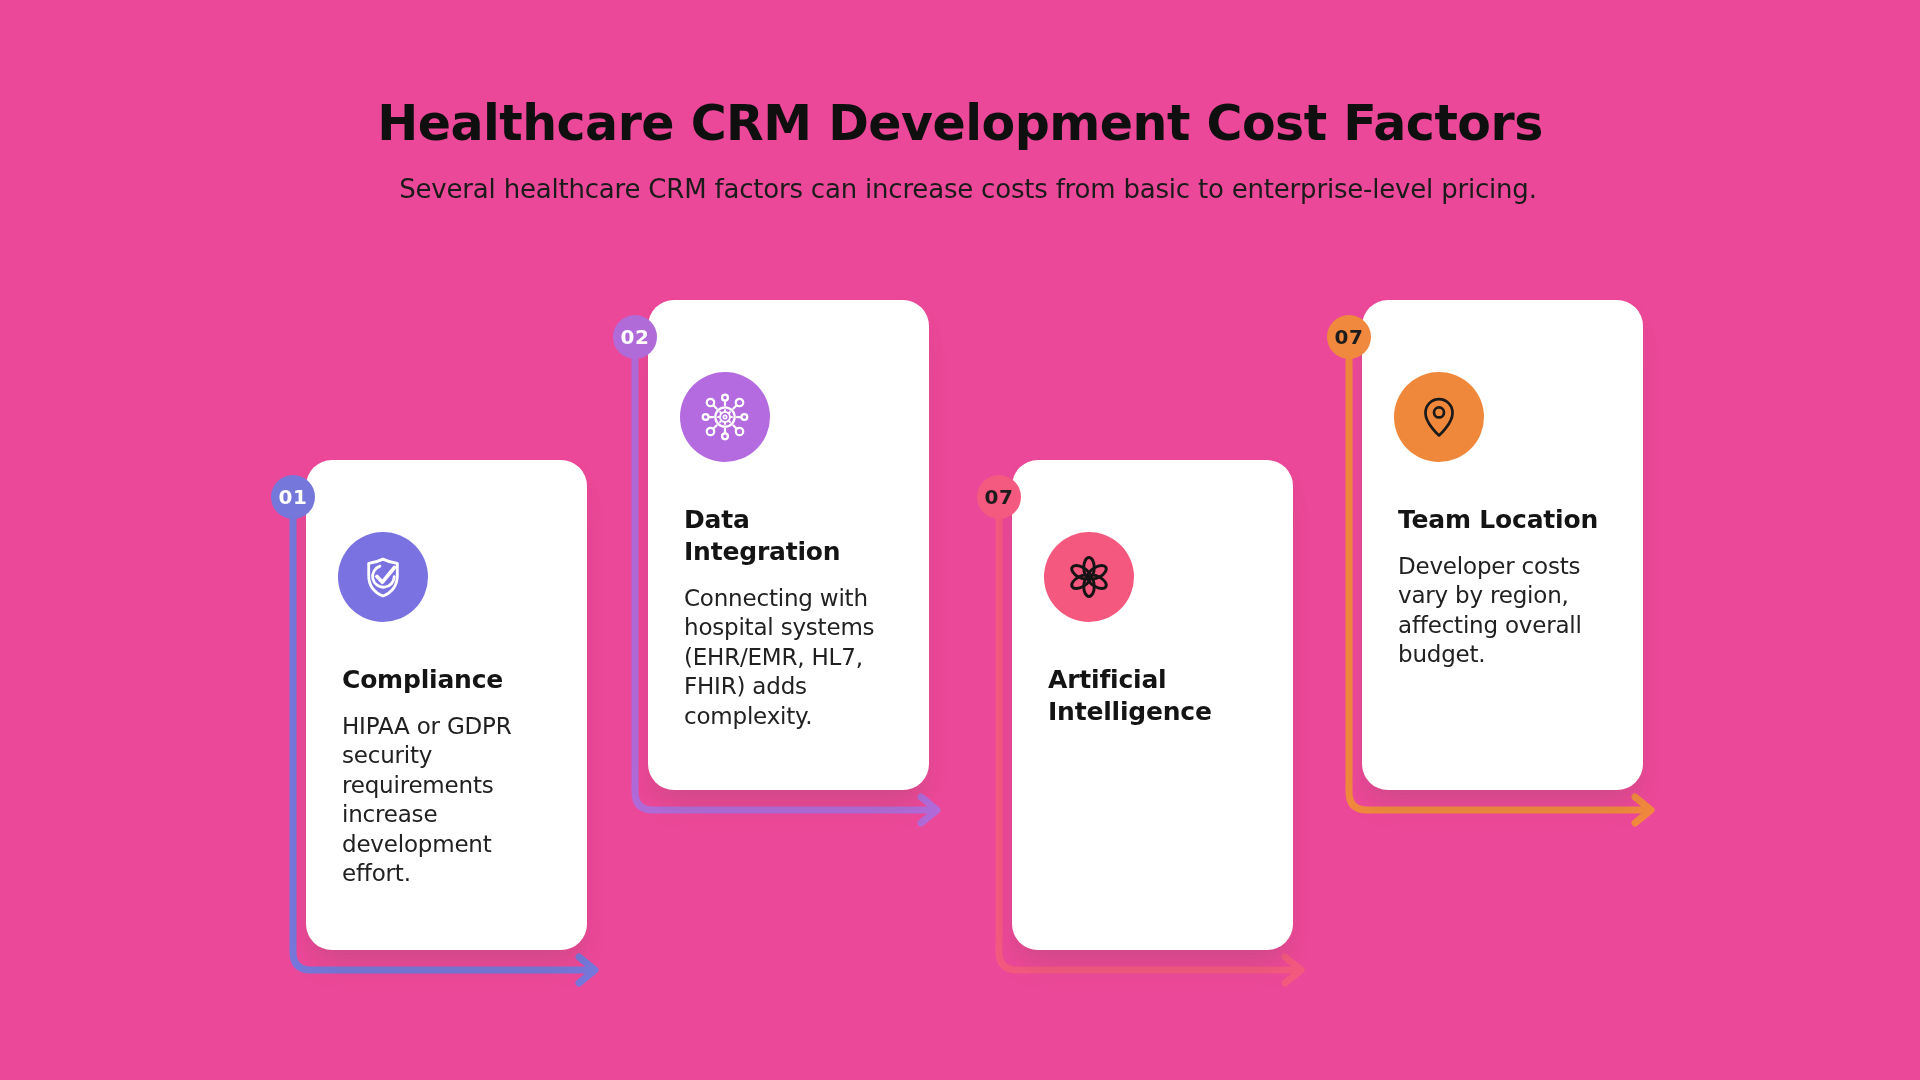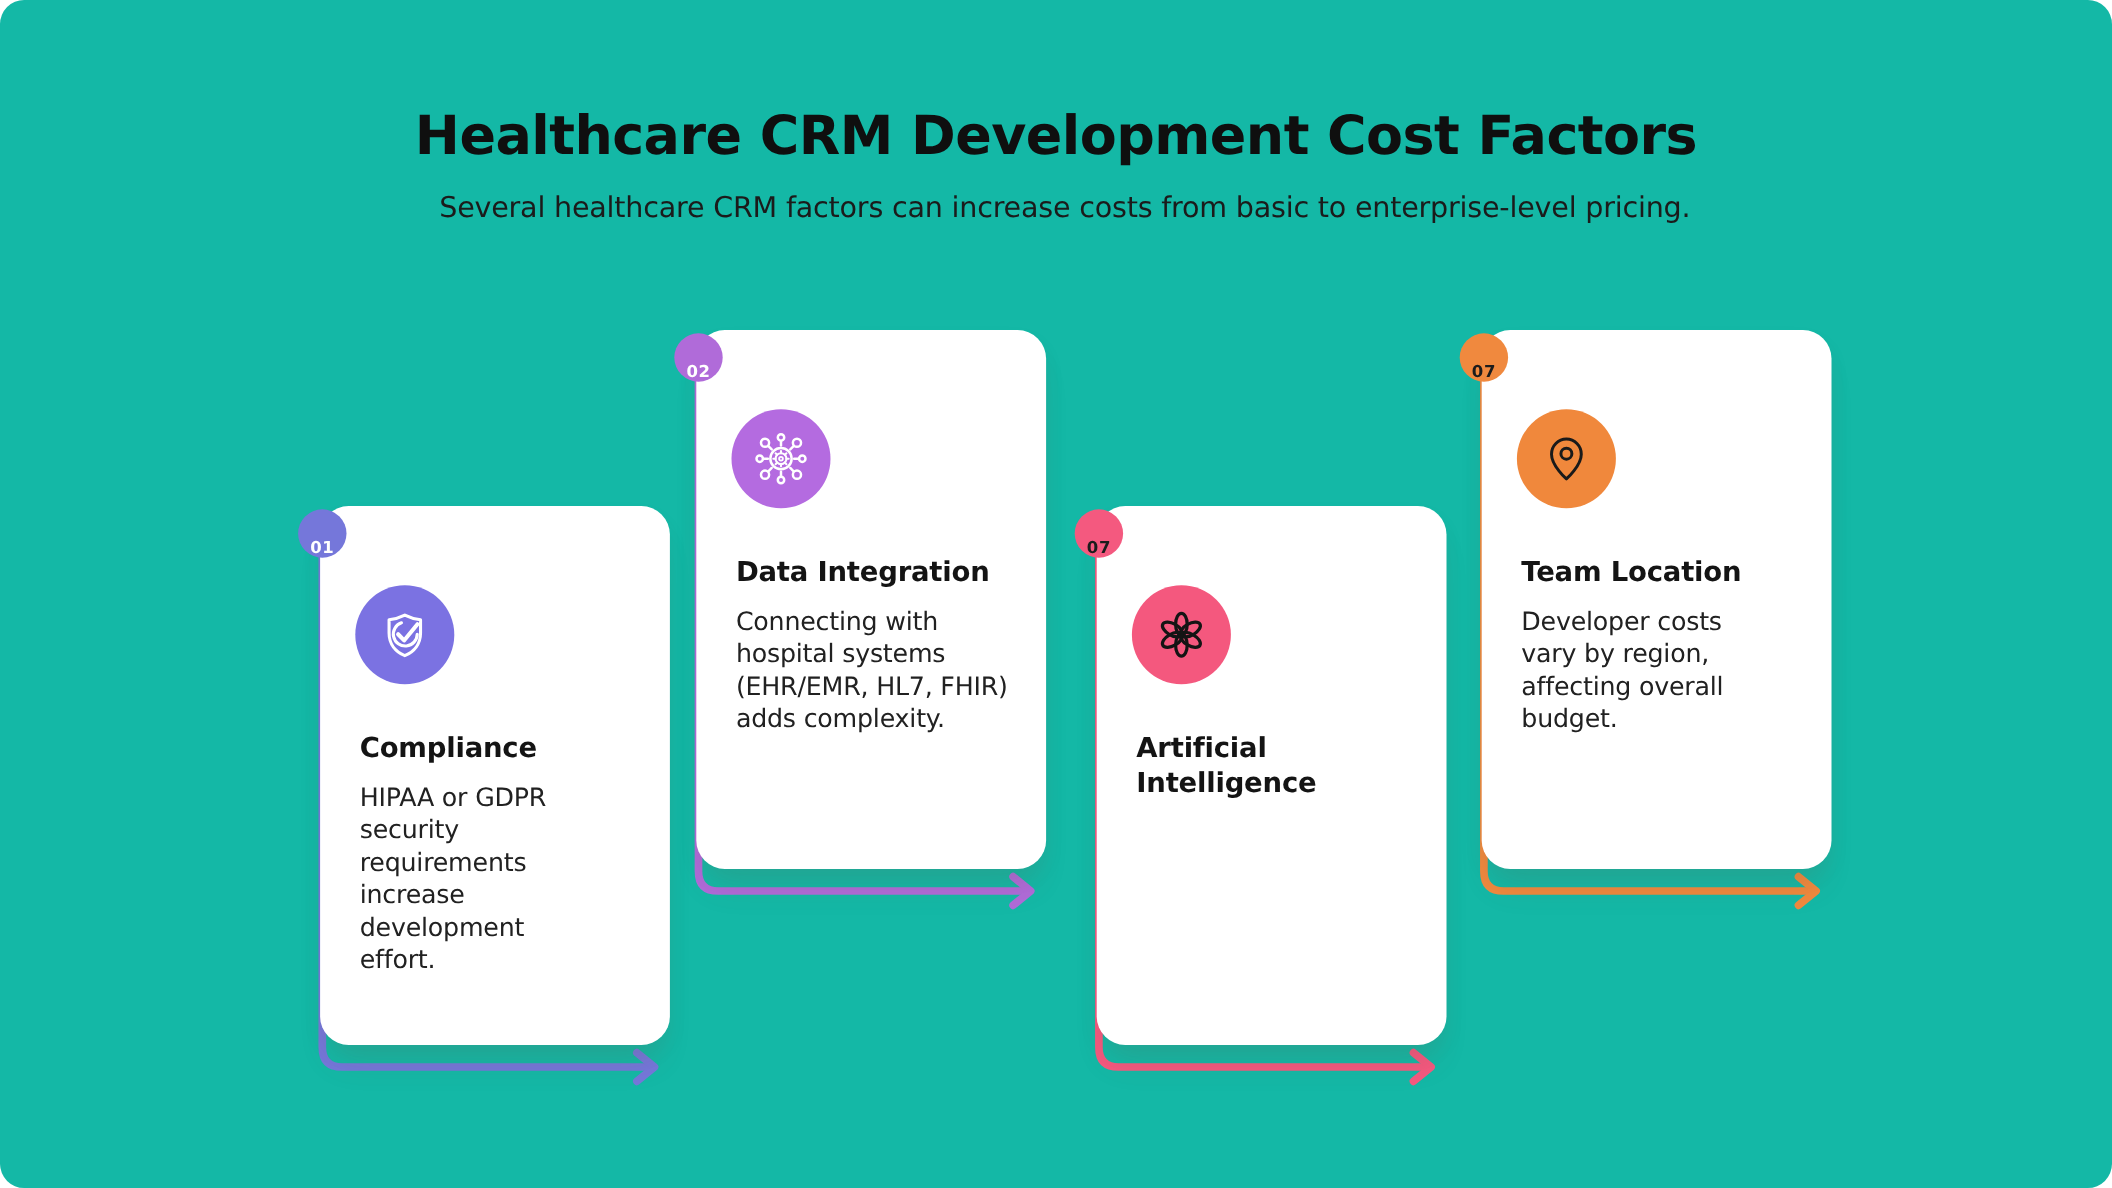--- a/index.html
+++ b/index.html
@@ -25,29 +25,29 @@
   .group{position:absolute;width:360px;height:540px;}
   .g1{left:271px;top:460px;}
   .g2{left:613px;top:300px;}
   .g3{left:977px;top:460px;}
   .g4{left:1327px;top:300px;}
 
   .connector{position:absolute;left:0;top:0;color:var(--accent,#888);}
   .connector path{fill:none;stroke:currentColor;stroke-width:7;stroke-linecap:round;stroke-linejoin:round;}
 
   .badge{
-    position:absolute;left:0;top:3px;width:44px;height:44px;border-radius:50%;
+    position:absolute;left:0;top:15px;width:44px;height:44px;border-radius:50%;
     background:var(--accent,#888);color:var(--badge-ink,#fff);
-    display:flex;align-items:flex-end;justify-content:center;
-    font-size:15px;font-weight:700;letter-spacing:0.5px;
+    display:flex;align-items:center;justify-content:center;
+    font-size:20px;font-weight:700;letter-spacing:0.5px;
     z-index:3;
   }
 
   .card{
-    position:absolute;left:20px;top:0;width:318px;height:490px;
+    position:absolute;left:35px;top:0;width:281px;height:490px;
     background:#ffffff;border-radius:26px;
     box-shadow:0 24px 30px -10px rgba(98,82,62,0.14), 0 10px 18px rgba(98,82,62,0.06);
     box-sizing:border-box;
     padding:72px 30px 0 36px;
     z-index:2;
   }
   .icon-circle{
     width:90px;height:90px;border-radius:50%;
     background:var(--icon-bg,#ccc);color:var(--icon-ink,#fff);
     display:flex;align-items:center;justify-content:center;
@@ -63,21 +63,21 @@
     font-size:23px;line-height:1.28;font-weight:400;color:#212121;letter-spacing:-0.2px;
   }
   .g1 .card-body{max-width:200px;}
   .g2 .card-body{max-width:256px;}
   .g3 .card-body{max-width:198px;}
   .g4 .card-body{max-width:202px;}
 </style>
 </head>
 <body>
 
-<div class="canvas" style="background: #14b8a6; border-radius: 22px;">
+<div class="canvas" style="background: #ec4899;">
 
   <div class="header">
     <h1 class="page-title">Healthcare CRM Development Cost Factors</h1>
     <p class="page-subtitle">Several healthcare CRM factors can increase costs from basic to enterprise-level pricing.</p>
   </div>
 
   <section class="group g1" style="--accent: #7577DA; --icon-bg: #7B72E2; --icon-ink: #FFFFFF; --badge-ink: #FFFFFF;">
     <svg class="connector" width="345" height="540" viewBox="0 0 345 540" aria-hidden="true">
       <path d="M22 23 V492 Q22 510 40 510 H320"></path>
       <path d="M308 497 L324 510 L308 523"></path>

